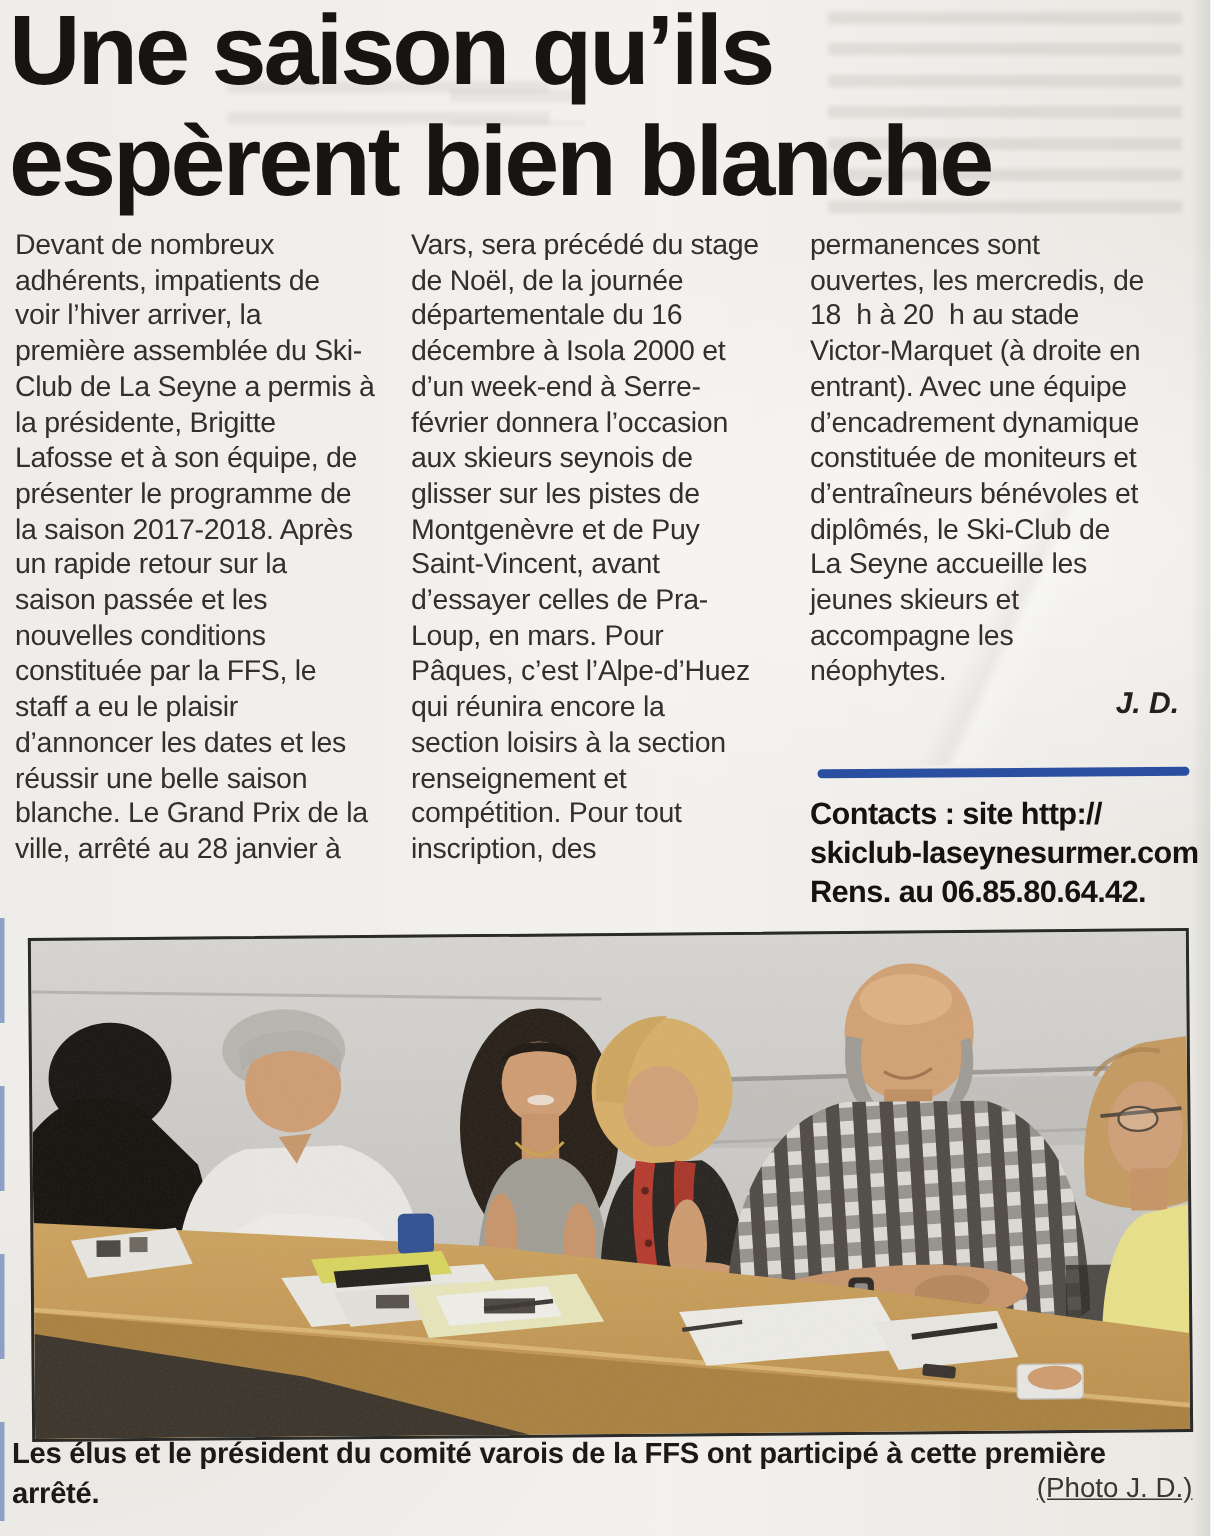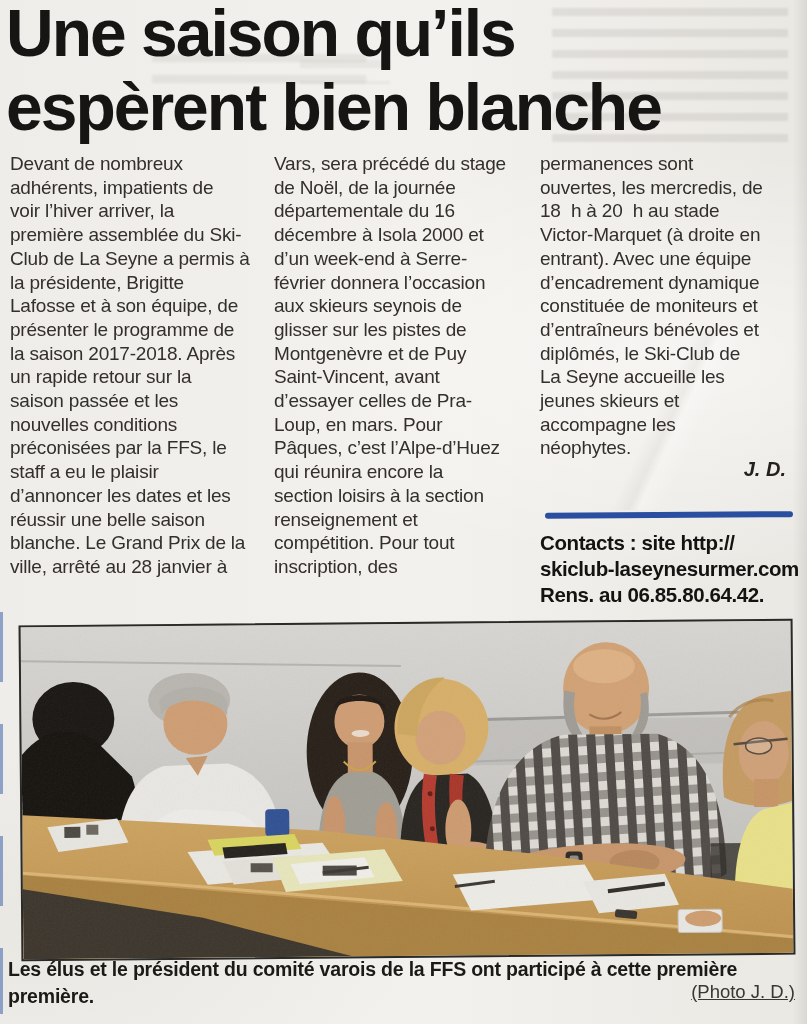--- a/index.html
+++ b/index.html
@@ -78,21 +78,21 @@
       <div>voir l’hiver arriver, la</div>
       <div>première assemblée du Ski-</div>
       <div>Club de La Seyne a permis à</div>
       <div>la présidente, Brigitte</div>
       <div>Lafosse et à son équipe, de</div>
       <div>présenter le programme de</div>
       <div>la saison 2017-2018. Après</div>
       <div>un rapide retour sur la</div>
       <div>saison passée et les</div>
       <div>nouvelles conditions</div>
-      <div>préconisées par la FFS, le</div>
+      <div>constituée par la FFS, le</div>
       <div>staff a eu le plaisir</div>
       <div>d’annoncer les dates et les</div>
       <div>réussir une belle saison</div>
       <div>blanche. Le Grand Prix de la</div>
       <div>ville, arrêté au 28 janvier à</div>
     </div>
   <div class="textcol col2">
       <div>Vars, sera précédé du stage</div>
       <div>de Noël, de la journée</div>
       <div>départementale du 16</div>
@@ -272,17 +272,17 @@
         <rect x="655" y="288" width="44" height="23" rx="3" fill="#e9e7e3" stroke="#c7c4bf"></rect>
         <ellipse cx="680" cy="297" rx="18" ry="8" fill="#cf9c6f"></ellipse>
       </g>
 
       <rect width="770" height="332" filter="url(#grain)" opacity="0.10"></rect>
     </svg>
   </figure>
 
   <div class="caption">
       <div>Les élus et le président du comité varois de la FFS ont participé à cette première</div>
-      <div>première.</div>
+      <div>arrêté.</div>
     </div>
   <div class="credit">(Photo J. D.)</div>
 
 </div>
 
 </body></html>

